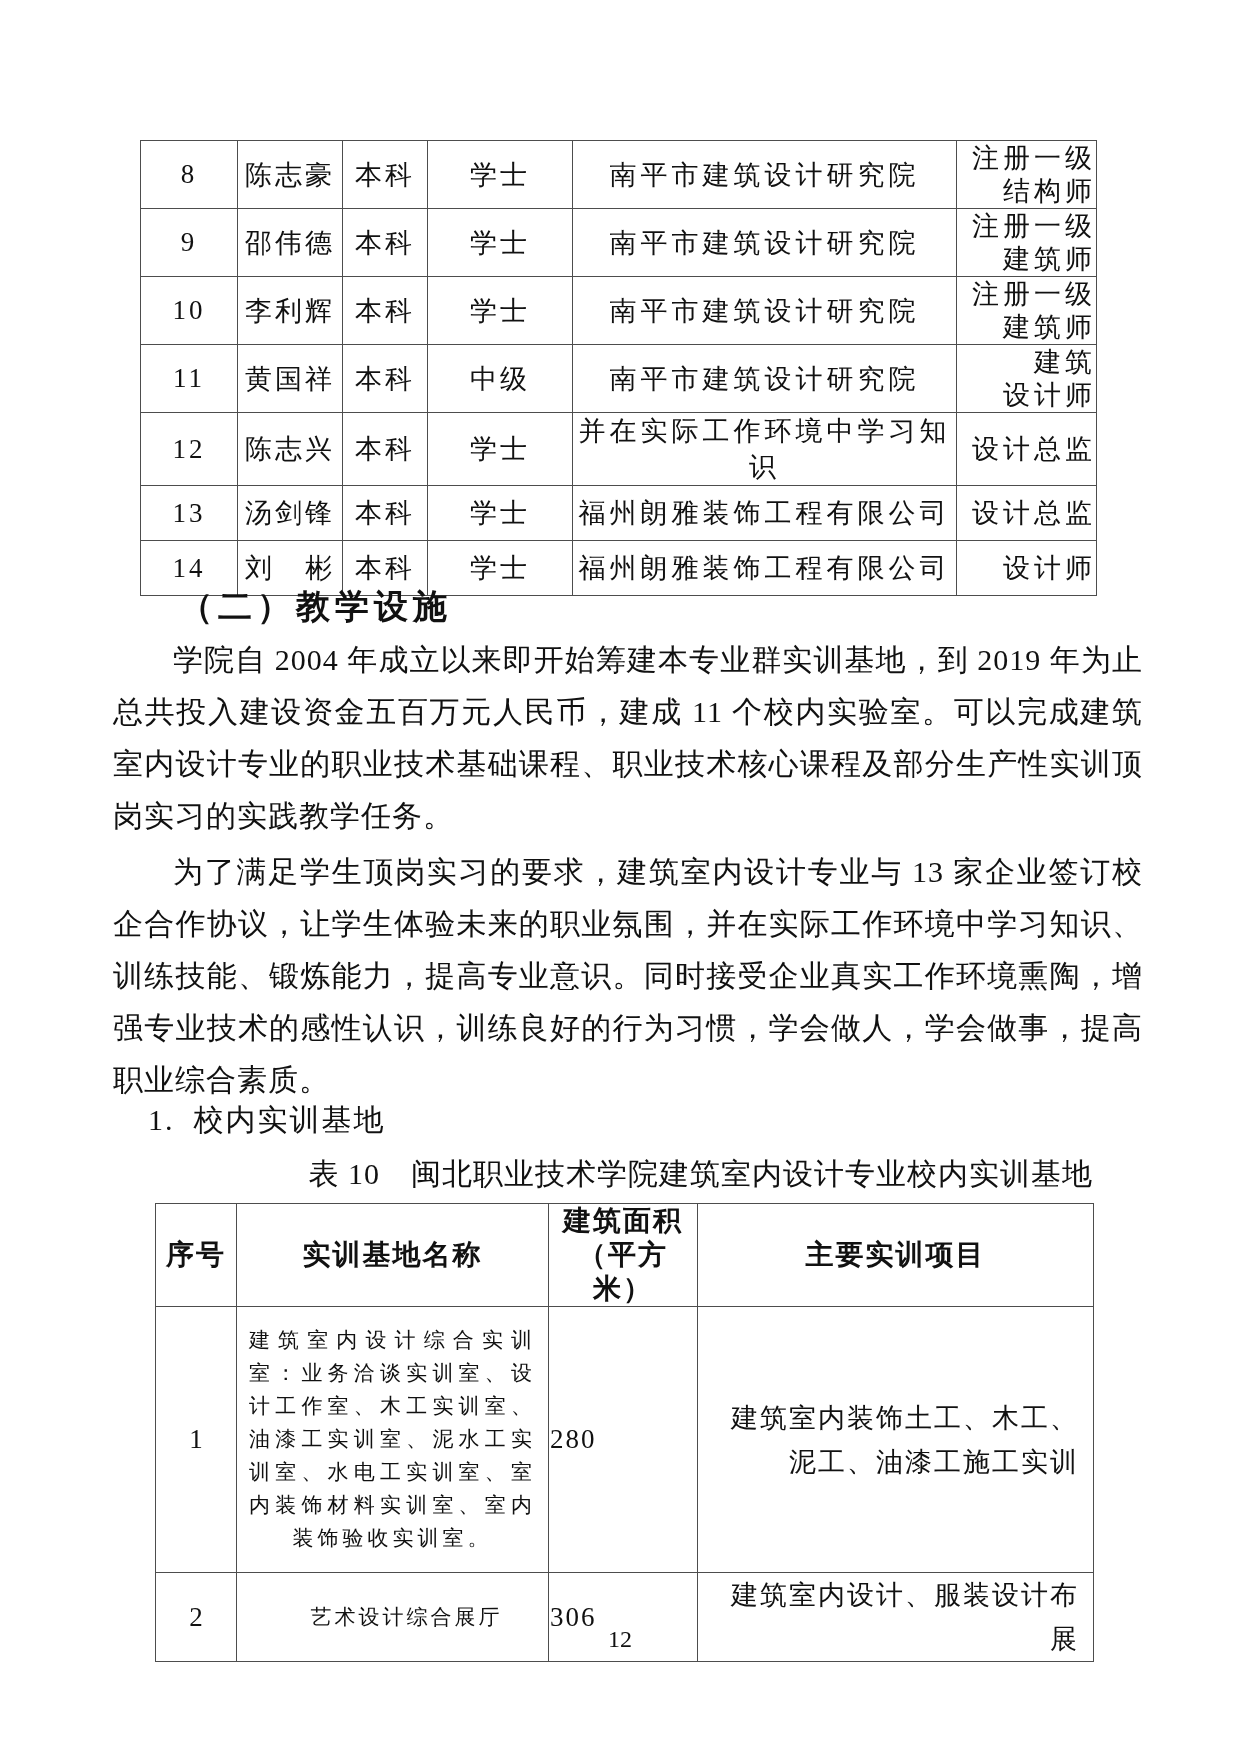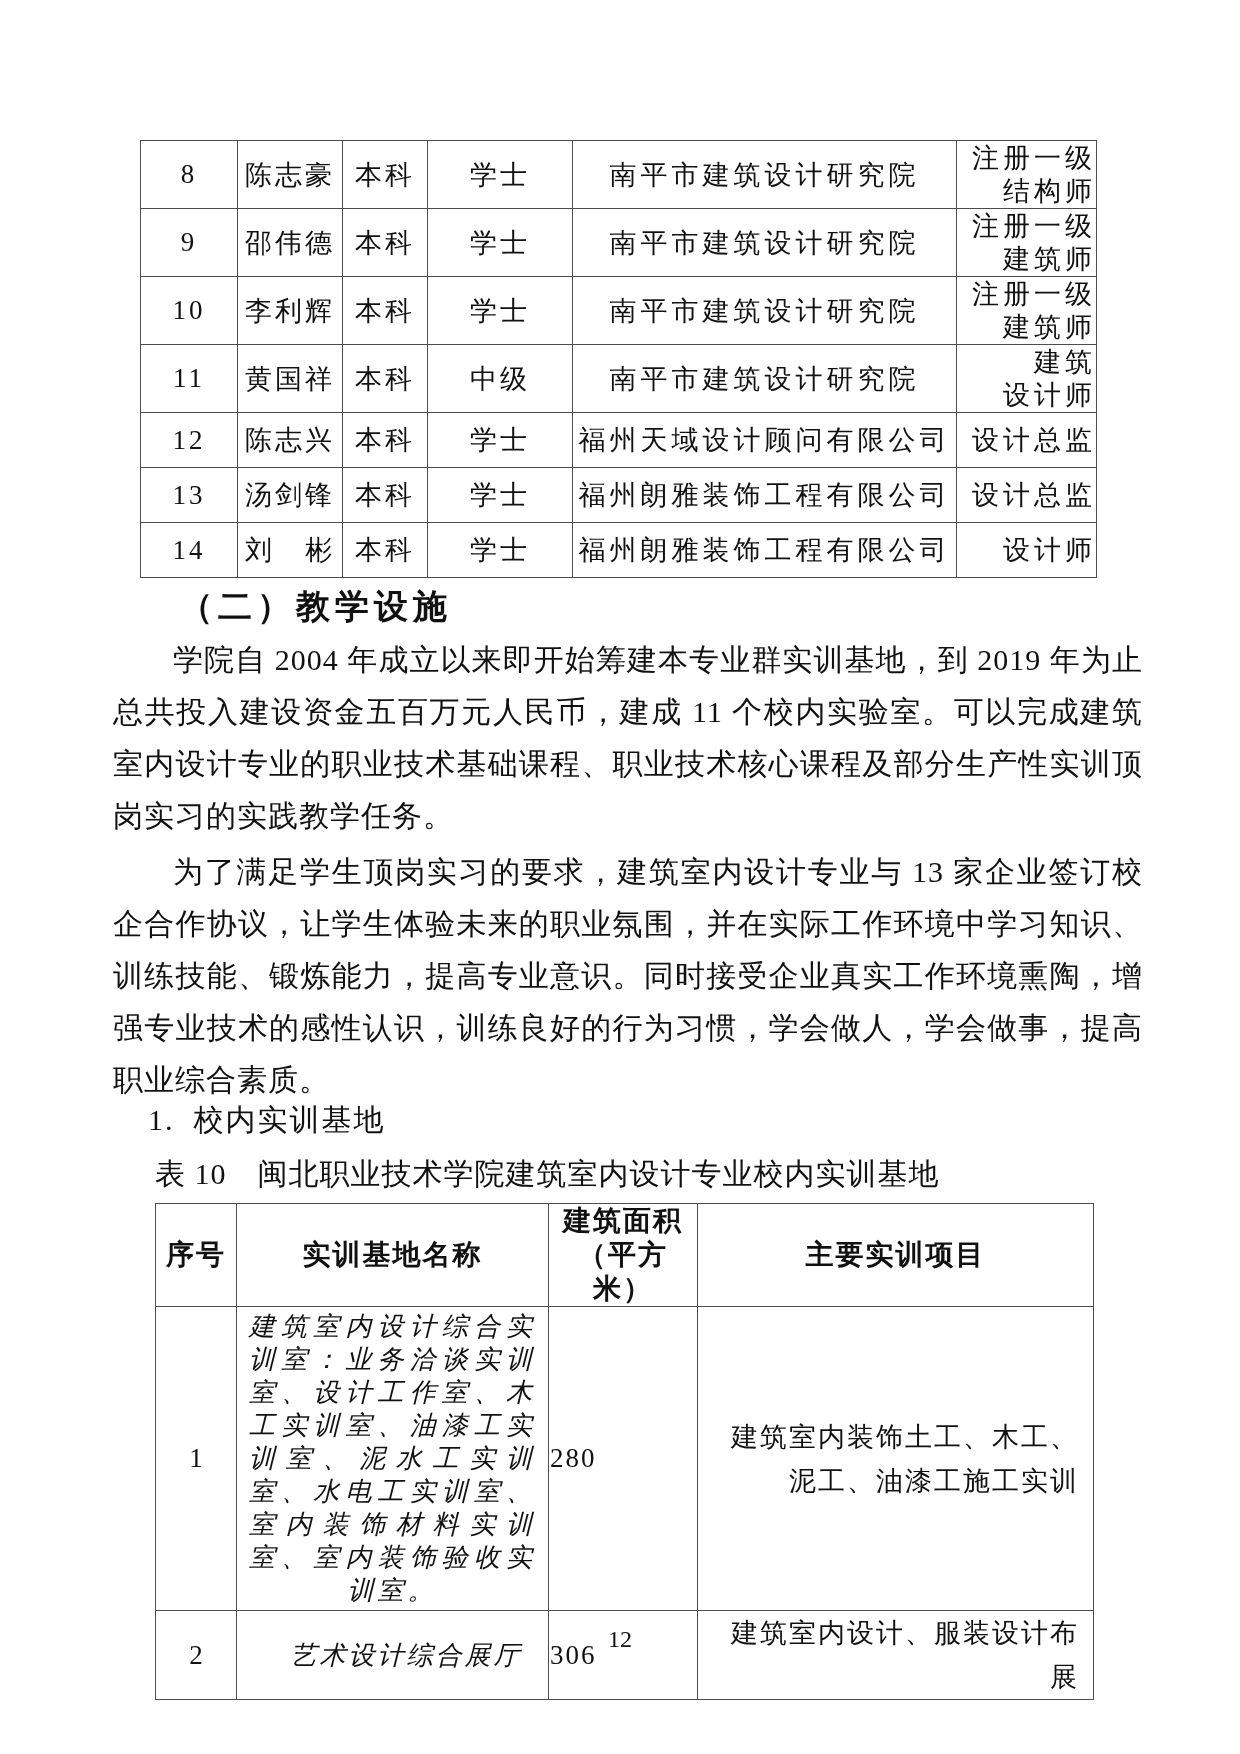--- a/index.html
+++ b/index.html
@@ -29,38 +29,38 @@
     font-size:30px; line-height:52px; letter-spacing:1px;
     text-align:justify; text-indent:60px;
   }
   .p1 { top:626px; }
   .p2 { top:838px; }
   .list-h {
     position:absolute; left:148px; top:1100px; font-size:30px; letter-spacing:2px;
     white-space:pre-wrap;
   }
   .caption {
-    position:absolute; left:155px; width:938px; top:1154px; text-align:left;
+    position:absolute; left:155px; width:938px; top:1154px; text-align:right;
     font-size:30px; letter-spacing:1px;
   }
 
   
   .t2 { left:155px; top:1203px; width:938px; }
   .t2 th {
     font-weight:bold; font-size:28px; text-align:center; vertical-align:middle;
     letter-spacing:2px; white-space:pre-line; line-height:34px; padding:0;
   }
   .t2 thead tr { height:69px; }
   .t2 tr.r1 { height:266px; }
   .t2 tr.r2 { height:54px; }
   .t2 td { vertical-align:middle; font-size:27px; }
   .t2 .c-no   { text-align:center; }
   .t2 .c-name {
-    font-size:26px; line-height:33px; letter-spacing:4px;
-    text-align:justify; text-align-last:center; padding:3px 12px;font-style:italic;
+    font-size:21px; line-height:33px; letter-spacing:4px;
+    text-align:justify; text-align-last:center; padding:3px 12px;
   }
   .t2 .c-name2 { text-align:center; letter-spacing:3px;padding-left:40px; }
   .t2 .c-area { letter-spacing:2px; }
   .t2 .c-proj { text-align:right; letter-spacing:2px; line-height:44px; padding:0 14px; }
 
   .pagenum {
     position:absolute; left:0; width:100%; top:1626px; text-align:center;
     font-size:24px;
   }
 </style>
@@ -113,21 +113,21 @@
         <td>中级</td>
         <td class="c-org">南平市建筑设计研究院</td>
         <td class="c-title">建筑
 设计师</td>
       </tr>
       <tr class="short">
         <td>12</td>
         <td>陈志兴</td>
         <td>本科</td>
         <td>学士</td>
-        <td class="c-org">福州天域设计顾问有限公司</td>
+        <td class="c-org">并在实际工作环境中学习知识</td>
         <td class="c-title">设计总监</td>
       </tr>
       <tr class="short">
         <td>13</td>
         <td>汤剑锋</td>
         <td>本科</td>
         <td>学士</td>
         <td class="c-org">福州朗雅装饰工程有限公司</td>
         <td class="c-title">设计总监</td>
       </tr>

